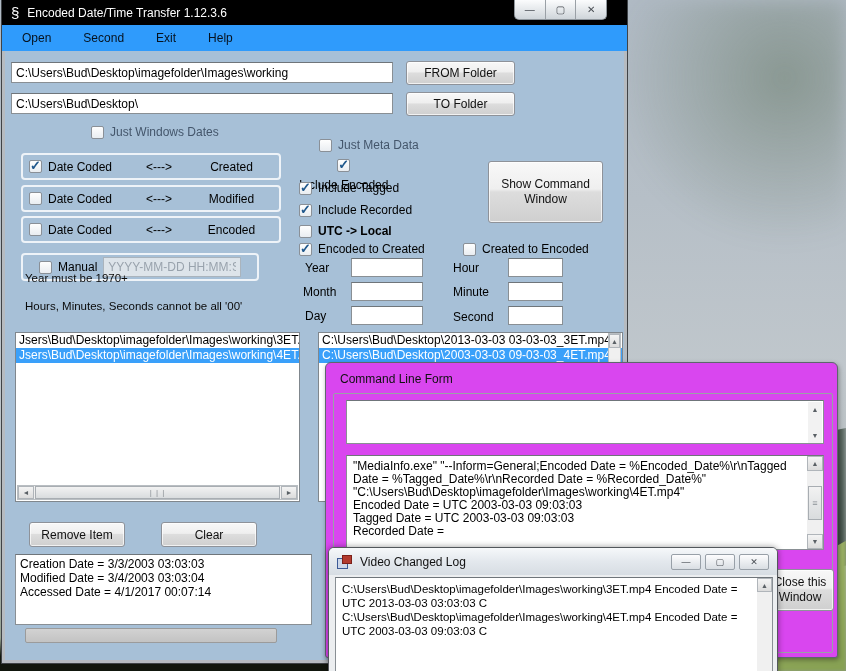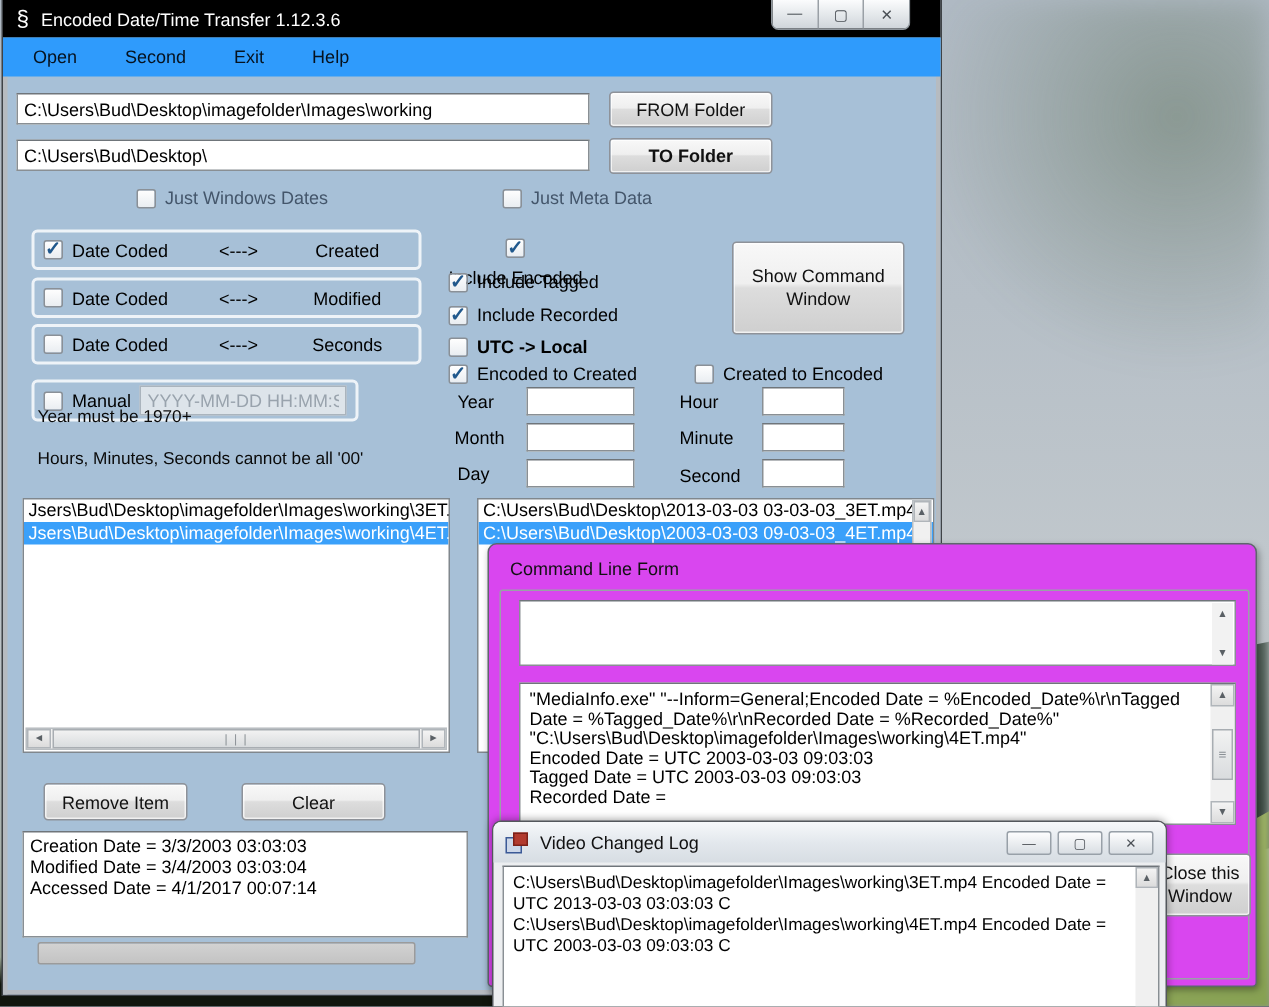--- a/index.html
+++ b/index.html
@@ -120,48 +120,48 @@
     <div class="abs menubar">
       <span class="menu-item">Open</span>
       <span class="menu-item">Second</span>
       <span class="menu-item">Exit</span>
       <span class="menu-item">Help</span>
     </div>
 
     <input class="abs tin" style="left: 6px; top: 62px; width: 382px; height: 21px;" value="C:\Users\Bud\Desktop\imagefolder\Images\working">
     <div class="abs btn" style="left:401px;top:61px;width:107px;height:22px;">FROM Folder</div>
     <input class="abs tin" style="left: 6px; top: 93px; width: 382px; height: 21px;" value="C:\Users\Bud\Desktop\">
-    <div class="abs btn" style="left:401px;top:92px;width:107px;height:22px;font-weight:bold;">TO Folder</div>
+    <div class="abs btn" style="left:401px;top:92px;width:107px;height:22px;">TO Folder</div>
 
     <div class="abs chkrow" style="left:86px;top:125px;">
       <span class="cb"></span>
       <span class="lbl dimlbl">Just Windows Dates</span>
     </div>
-    <div class="abs chkrow" style="left:314px;top:125px;margin-left:16px;">
+    <div class="abs chkrow" style="left:314px;top:138px;">
       <span class="cb"></span>
       <span class="lbl dimlbl">Just Meta Data</span>
     </div>
 
     <div class="abs frame-box chkrow" style="left:16px;top:153px;width:244px;height:23px;padding:0 6px;">
       <span class="cb checked"></span>
       <span class="lbl" style="width:80px;">Date Coded</span>
       <span class="lbl" style="width:50px;text-align:center;">&lt;---&gt;</span>
       <span class="lbl" style="flex:1;text-align:center;">Created</span>
     </div>
     <div class="abs frame-box chkrow" style="left:16px;top:185px;width:244px;height:23px;padding:0 6px;">
       <span class="cb"></span>
       <span class="lbl" style="width:80px;">Date Coded</span>
       <span class="lbl" style="width:50px;text-align:center;">&lt;---&gt;</span>
       <span class="lbl" style="flex:1;text-align:center;">Modified</span>
     </div>
     <div class="abs frame-box chkrow" style="left:16px;top:216px;width:244px;height:23px;padding:0 6px;">
       <span class="cb"></span>
       <span class="lbl" style="width:80px;">Date Coded</span>
       <span class="lbl" style="width:50px;text-align:center;">&lt;---&gt;</span>
-      <span class="lbl" style="flex:1;text-align:center;">Seconds</span>
+      <span class="lbl" style="flex:1;text-align:center;">Encoded</span>
     </div>
 
     <div class="abs chkrow" style="left:294px;top:159px;flex-direction:column;">
       <span class="cb checked"></span>
       <span class="lbl">Include Encoded</span>
     </div>
     <div class="abs chkrow" style="left:294px;top:181px;">
       <span class="cb checked"></span>
       <span class="lbl">Include Tagged</span>
     </div>
@@ -177,21 +177,21 @@
       <span class="cb checked"></span>
       <span class="lbl">Encoded to Created</span>
     </div>
     <div class="abs chkrow" style="left:458px;top:242px;">
       <span class="cb"></span>
       <span class="lbl">Created to Encoded</span>
     </div>
 
     <div class="abs btn" style="left:483px;top:161px;width:97px;height:60px;white-space:pre-line;line-height:15px;padding:0 8px;">Show Command Window</div>
 
-    <div class="abs frame-box chkrow" style="left:16px;top:253px;width:202px;height:24px;padding:0 6px;">
+    <div class="abs frame-box chkrow" style="left:16px;top:253px;width:202px;height:24px;padding:0 16px;">
       <span class="cb"></span>
       <span class="lbl" style="width:44px;">Manual</span>
       <input class="tin" style="width: 138px; height: 20px; background: rgb(221, 228, 234); color: rgb(153, 163, 173); border-color: rgb(170, 180, 189);" value="YYYY-MM-DD HH:MM:SS">
     </div>
     <div class="abs note" style="left:20px;top:272px;">Year must be 1970+</div>
     <div class="abs note" style="left:20px;top:300px;">Hours, Minutes, Seconds cannot be all '00'</div>
 
     <div class="abs lbl" style="left:300px;top:261px;">Year</div>
     <input class="abs tin" style="left: 346px; top: 258px; width: 72px; height: 19px;" value="">
     <div class="abs lbl" style="left:298px;top:285px;">Month</div>

